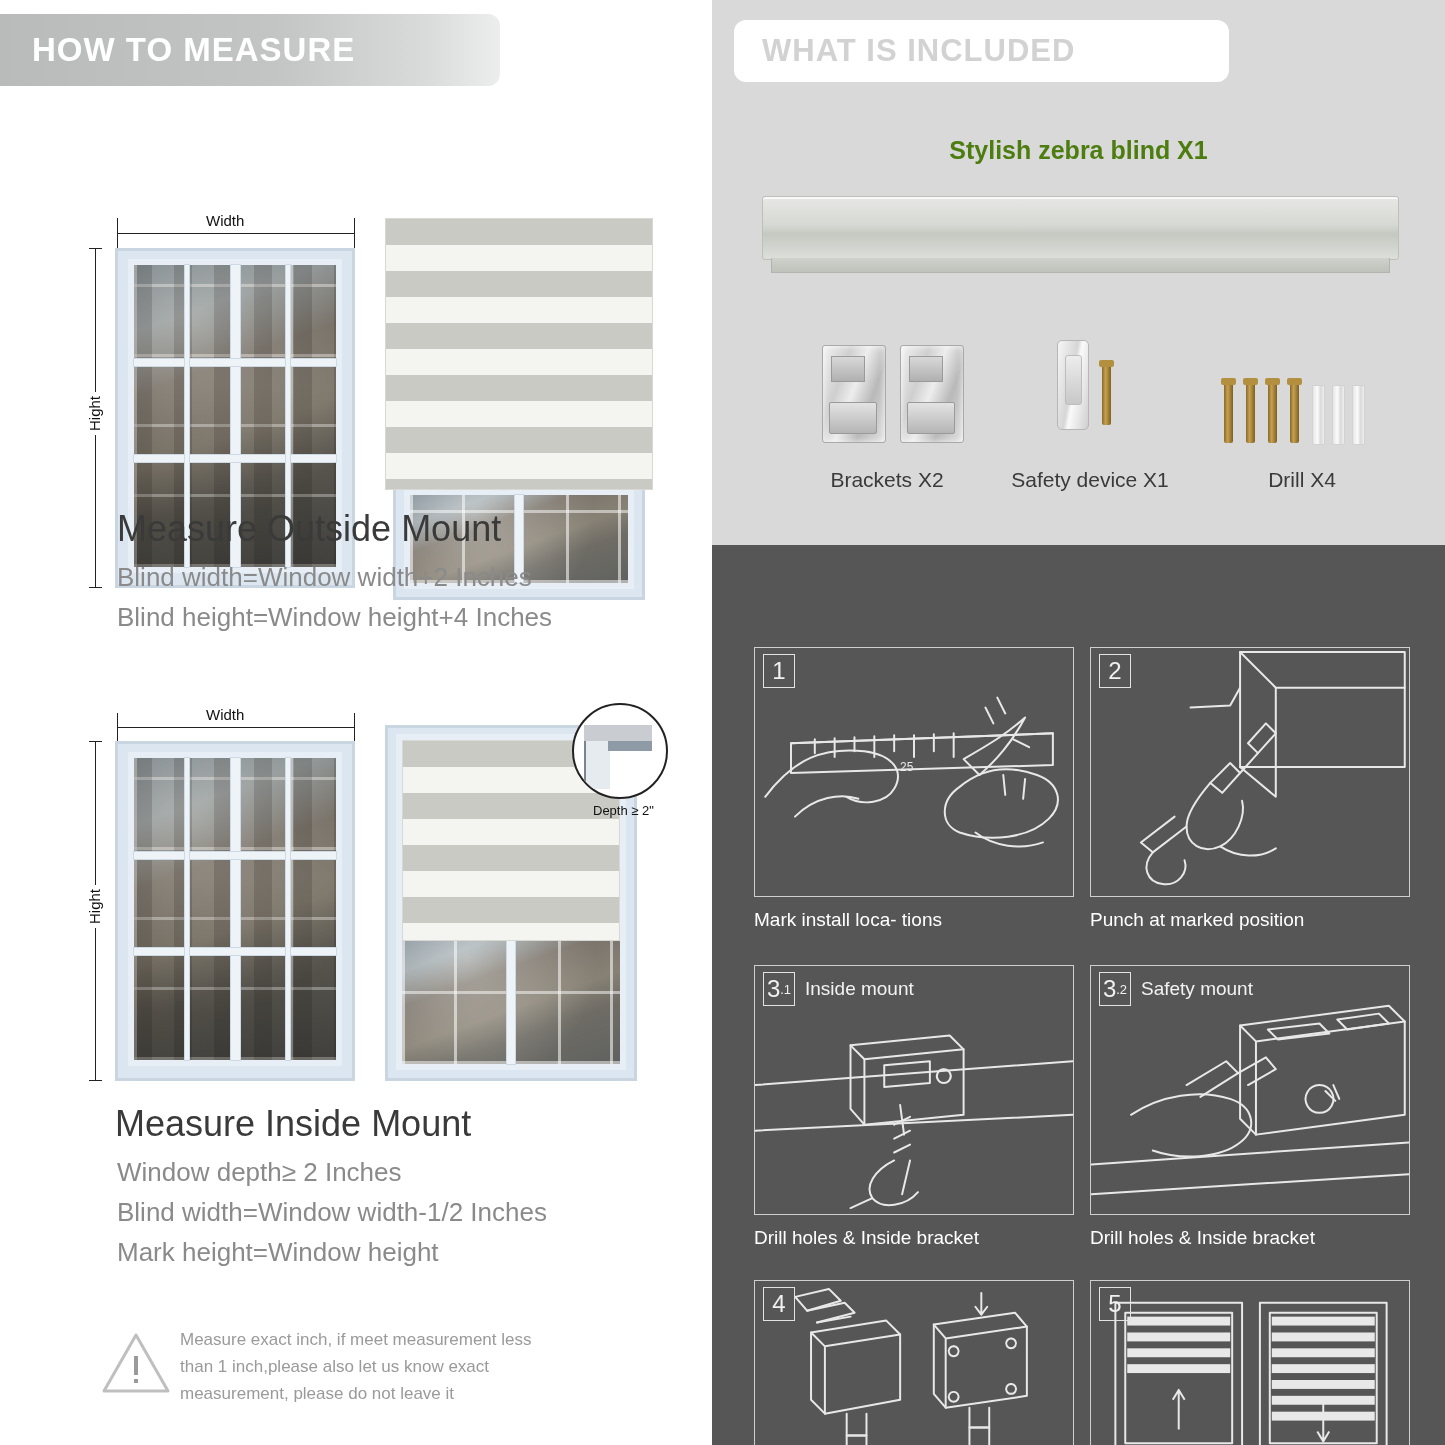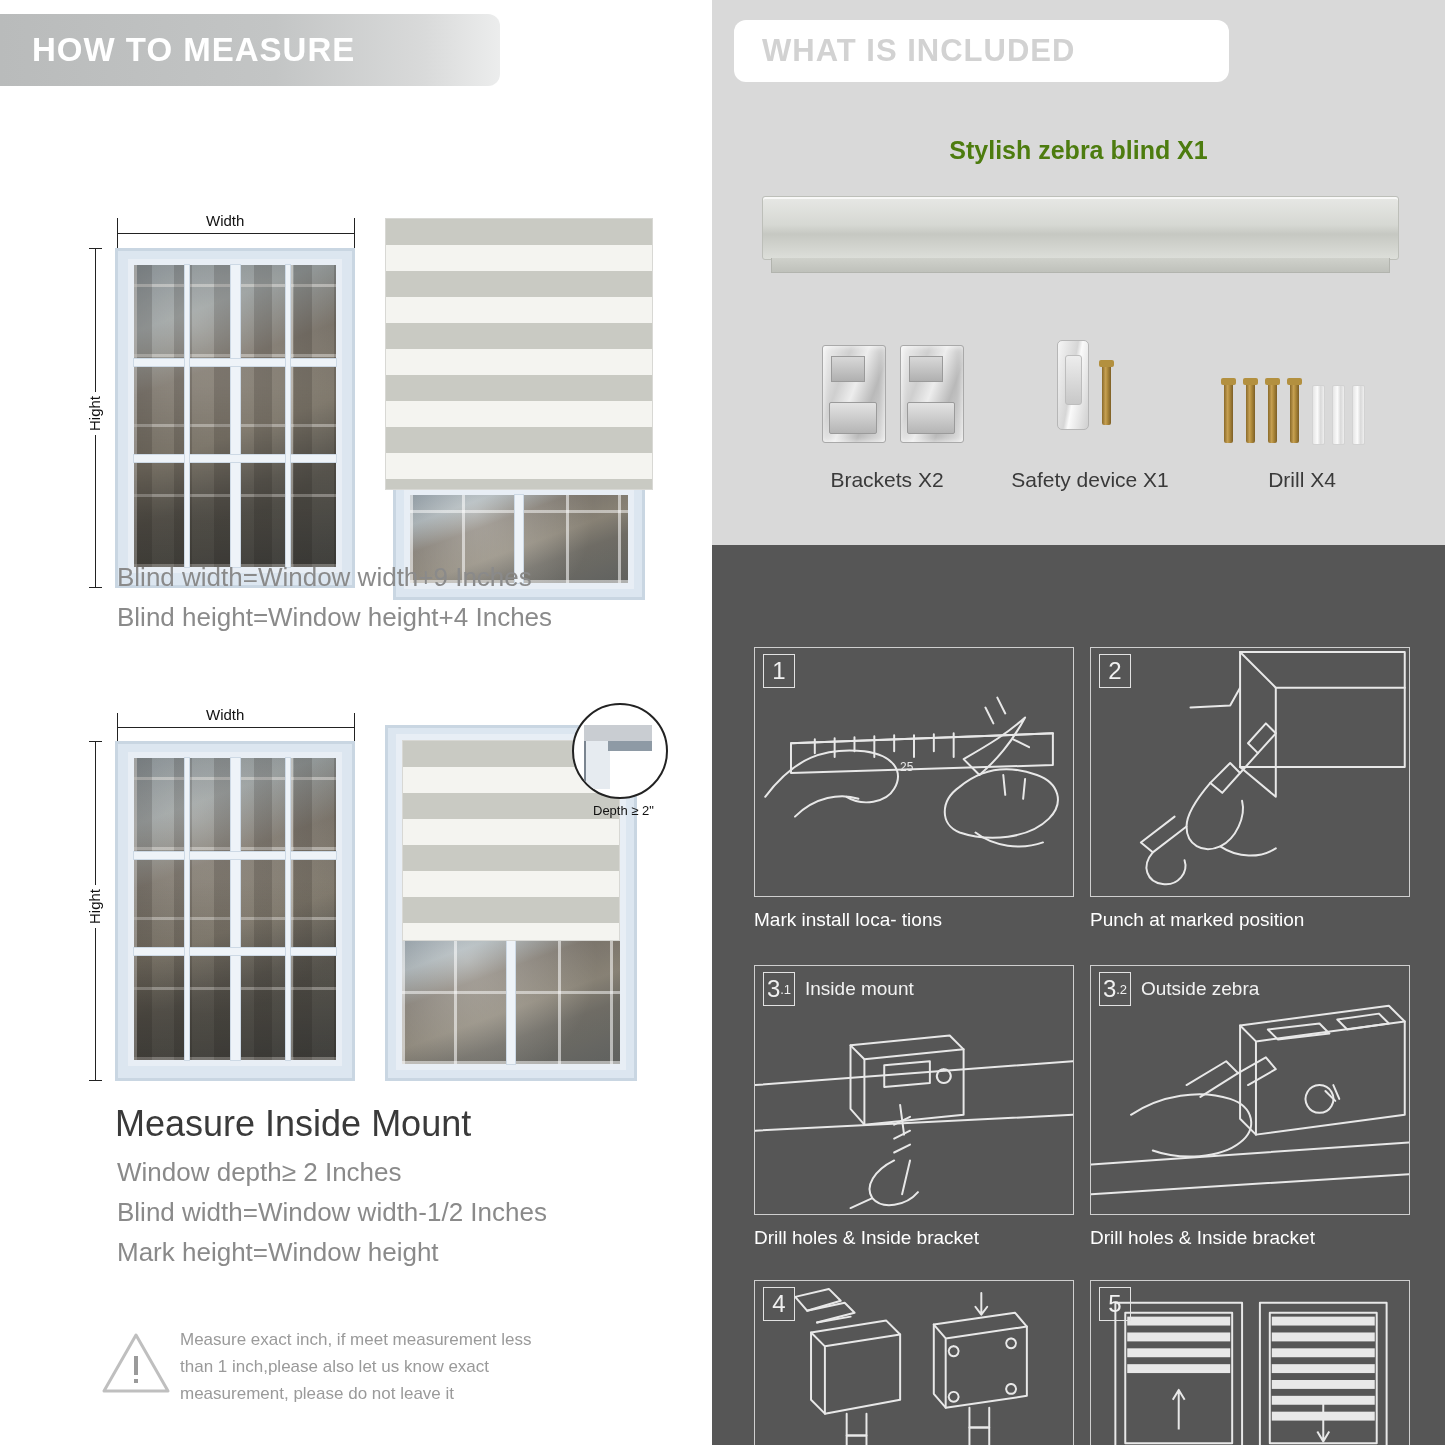--- a/index.html
+++ b/index.html
@@ -221,21 +221,22 @@
           <div class="win-frame" style="left:8px;top:6px;right:8px;bottom:8px;">
             <div class="glass" style="left:0;top:0;right:0;bottom:0;"></div>
             <div class="mullion-v" style="left:50%;top:0;width:8px;height:100%;margin-left:-4px;"></div>
           </div>
         </div>
         <div class="blind" style="left:0;top:0;width:268px;height:272px;">
           <div class="blind-stripes" style="height:272px;"></div>
         </div>
       </div>
 
-      <div class="line" style="left:100px;top:462px;">Blind width=Window width+9 Inches</div>
+      <div class="heading" style="left:100px;top:408px;">Measure Outside Mount</div>
+      <div class="line" style="left:100px;top:462px;">Blind width=Window width+2 Inches</div>
       <div class="line" style="left:100px;top:502px;">Blind height=Window height+4 Inches</div>
     </div>
 
     <div class="measure-block" style="left:0;top:695px;width:712px;height:420px;">
 
       <div class="dim-line" style="left:100px;top:32px;width:238px;height:1px;"></div>
       <div class="dim-line" style="left:100px;top:26px;width:1px;height:13px;"></div>
       <div class="dim-line" style="left:337px;top:26px;width:1px;height:13px;"></div>
       <div class="dim-label" style="left:185px;top:11px;">Width</div>
       <div class="dim-line" style="left:100px;top:18px;width:1px;height:30px;"></div>
@@ -418,21 +419,21 @@
                 <path d="M148 108 L176 92 L186 104 L158 120"></path>
                 <path d="M230 120 a14 14 0 1 0 0.1 0"></path>
                 <path d="M236 126 l10 10 M244 120 l6 14"></path>
               </g>
             </svg>
           </div>
           <div class="step-num">
             <span>3</span>
               <small>.2</small>
           </div>
-          <div class="step-sub">Outside zebra</div>
+          <div class="step-sub">Safety mount</div>
         </div>
         <div class="step-cap" style="left:0;top:262px;">Drill holes &amp;  Inside bracket</div>
       </div>
 
       <div class="step" style="left:42px;top:735px;width:320px;height:290px;">
         <div class="step-box" style="width:320px;height:200px;">
           <div class="sketch">
             <svg viewBox="0 0 320 200" xmlns="http://www.w3.org/2000/svg">
               <g fill="none" stroke="#e8e8e8" stroke-width="2" stroke-linecap="round" stroke-linejoin="round">
                 <path d="M40 16 L74 8 L86 20 L52 30 Z"></path>

